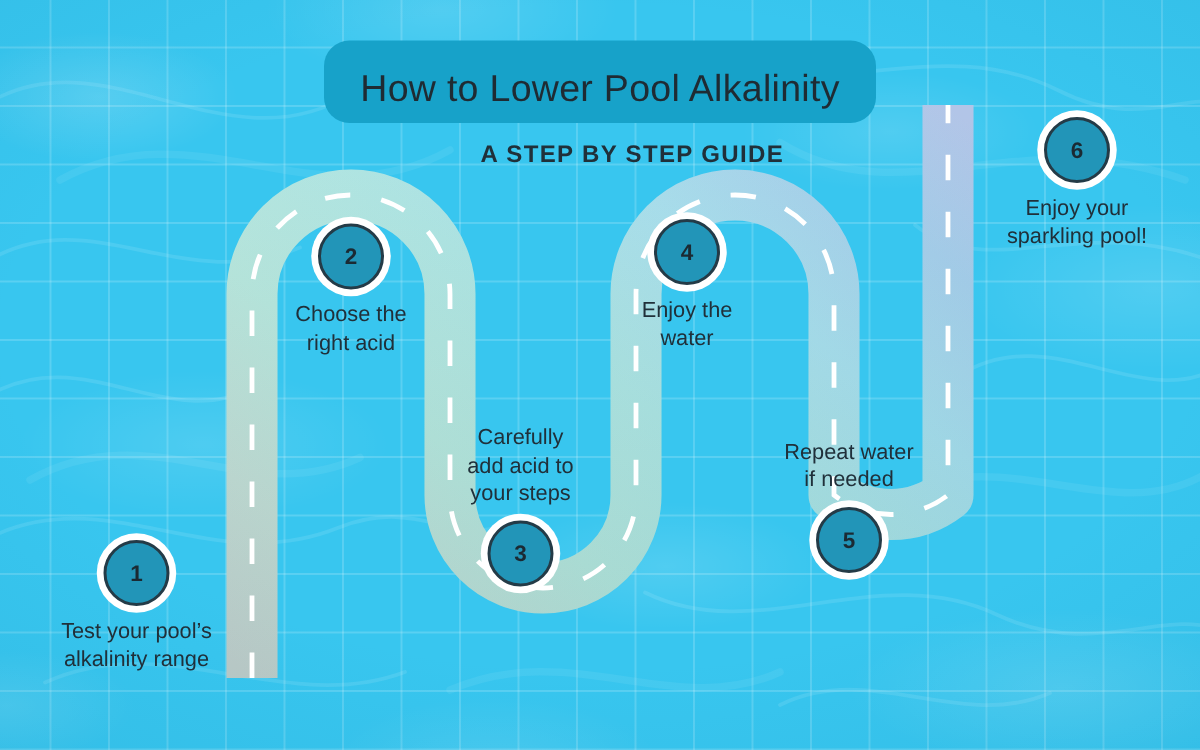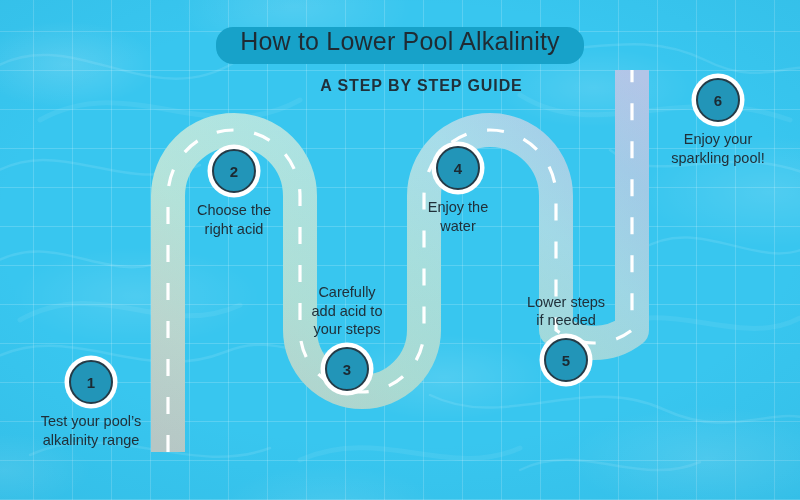--- a/index.html
+++ b/index.html
@@ -70,21 +70,21 @@
   .header {
     position: absolute;
     top: 0; left: 0; right: 0;
     text-align: center;
     z-index: 6;
   }
 
   .title-pill {
     display: inline-block;
     margin-top: 27px;
-    padding: 0 24px 9px;
+    padding: 18px 24px 9px;
     background: #17a2c9;
     border-radius: 17px;
     color: #1f2b33;
     font-size: 25px;
     font-weight: 400;
     letter-spacing: 0.2px;
     line-height: 1.12;
     white-space: nowrap;
   }
 
@@ -248,21 +248,21 @@
   </div>
 
   <div class="step" style="left:458px; top:168px;">
     <div class="step-badge">4</div>
     <div class="step-caption cap-below">Enjoy the
 water</div>
   </div>
 
   <div class="step" style="left:566px; top:360px;">
     <div class="step-badge">5</div>
-    <div class="step-caption cap-above">Lower steps
+    <div class="step-caption cap-above">Repeat water
 if needed</div>
   </div>
 
   <div class="step" style="left:718px; top:100px;">
     <div class="step-badge">6</div>
     <div class="step-caption cap-below">Enjoy your
 sparkling pool!</div>
   </div>
 
 </div>

